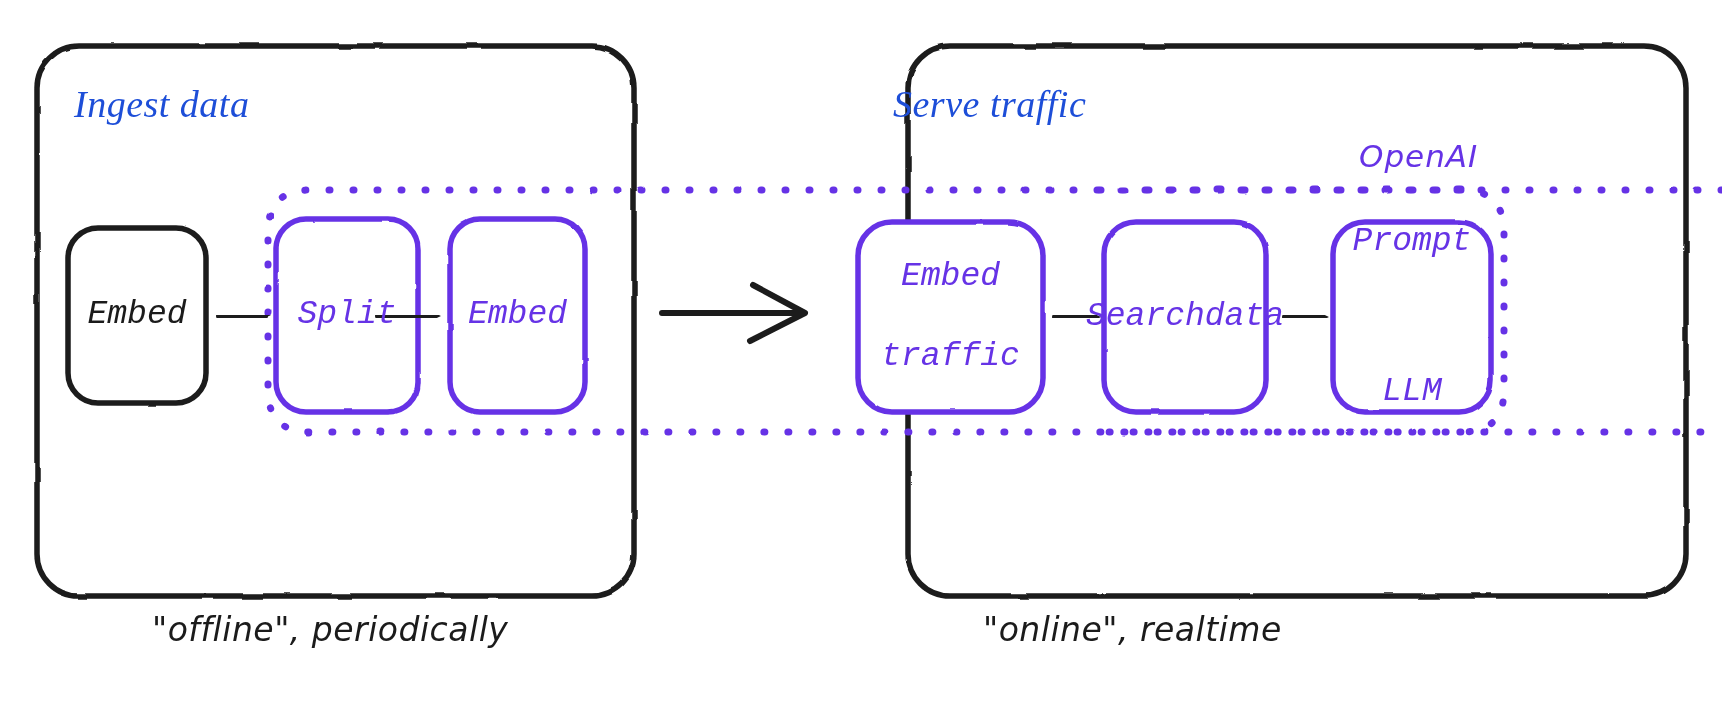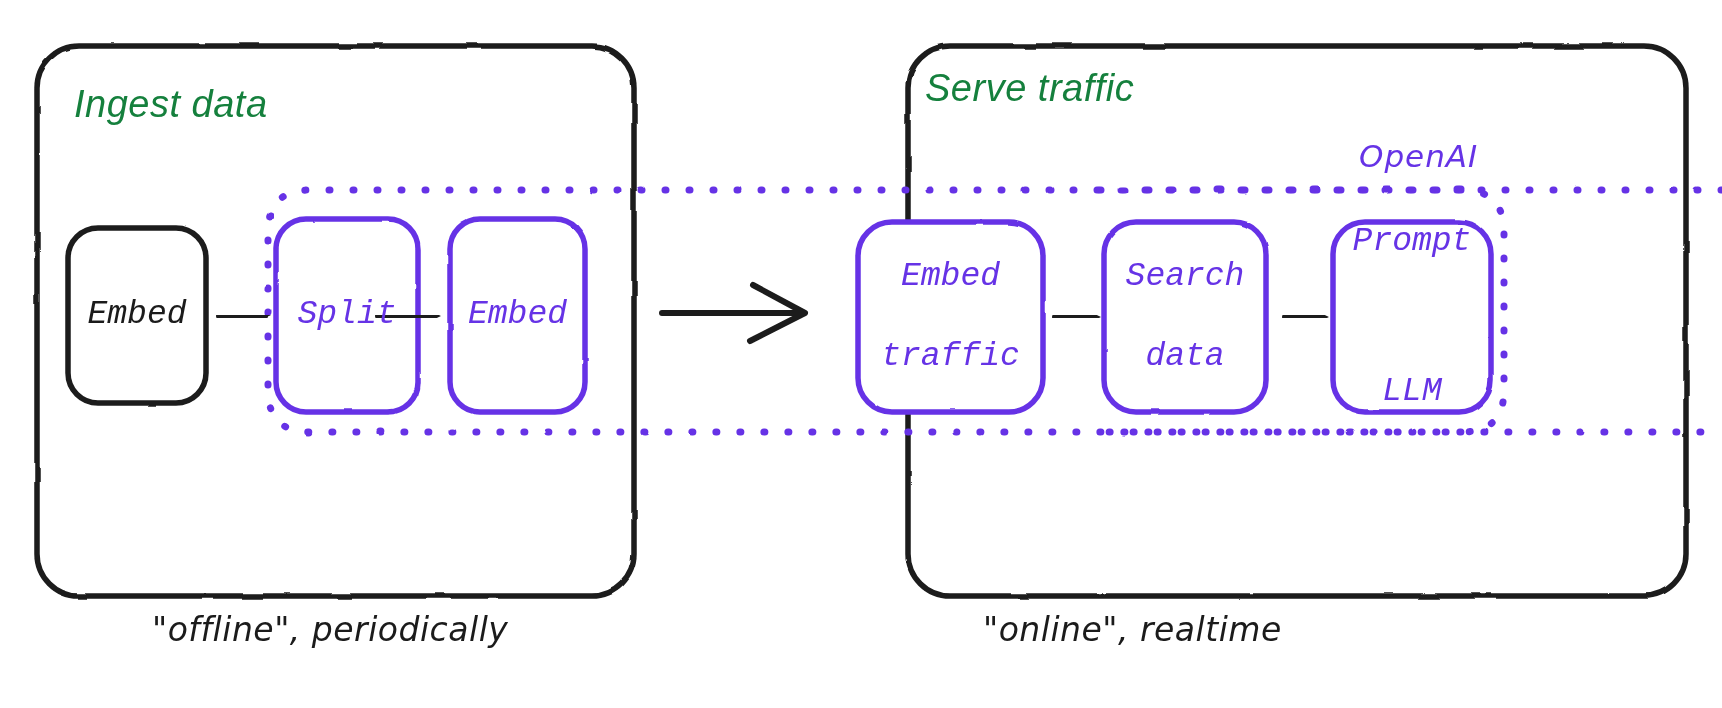--- a/index.html
+++ b/index.html
@@ -26,24 +26,24 @@
   }
 
   
   .txt {
     position: absolute;
     white-space: pre;
     line-height: 1.1;
     letter-spacing: 0.5px;
   }
   .panel-title {
-    font-family: Liberation Sans, sans-serif;
+    font-family: Liberation Serif, serif;
     font-size: 38px;
     font-weight: 400;
-    color: #15803d;
+    color: #1d4ed8;
     font-style: italic;
   }
   .caption {
     font-family: "DejaVu Sans", sans-serif;
     font-size: 33px;
     color: #1b1b1b;
     font-style: italic;
   }
   .node-label {
     position: absolute;
@@ -150,37 +150,37 @@
     </g>
 
     <g filter="url(#rough2)">
       <line x1="662" y1="313" x2="800" y2="313" stroke="#1b1b1b" stroke-width="6" stroke-linecap="round"></line>
       <path d="M 753 285 L 805 313 L 750 341" fill="none" stroke="#1b1b1b" stroke-width="6" stroke-linecap="round" stroke-linejoin="round"></path>
     </g>
   </svg>
 
   <div class="txt panel-title" style="left:74px; top:84px;">Ingest data</div>
 
-  <div class="txt panel-title" style="left:893px; top:68px;margin-left:32px;">Serve traffic</div>
+  <div class="txt panel-title" style="left:893px; top:84px;">Serve traffic</div>
 
   <div class="txt group-label" style="left:1359px; top:139px;">OpenAI</div>
 
   <div class="node-label dark" style="left:68px; top:228px; width:138px; height:175px;">Embed</div>
 
   <div class="node-label accent" style="left:276px; top:219px; width:142px; height:193px;">Split</div>
 
   <div class="node-label accent" style="left:450px; top:219px; width:135px; height:193px;">Embed</div>
 
   <div class="node-label accent" style="left: 858px; top: 222px; width: 185px; height: 190px; display: flex; flex-direction: column; justify-content: center;">
       <span>Embed</span>
       <br>
       <span>traffic</span>
     </div>
 
-  <div class="node-label accent" style="left: 1104px; top: 222px; width: 162px; height: 190px; display: flex; flex-direction: column; justify-content: center;">
+  <div class="node-label accent" style="left: 1104px; top: 222px; width: 162px; height: 190px; display: flex; flex-direction: row; justify-content: center;">
       <span>Search</span>
       <br>
       <span>data</span>
     </div>
 
   <div class="node-label accent" style="left: 1333px; top: 222px; width: 158px; height: 190px; display: flex; flex-direction: column; justify-content: space-between;">
       <span>Prompt</span>
       <br>
       <span>LLM</span>
     </div>

